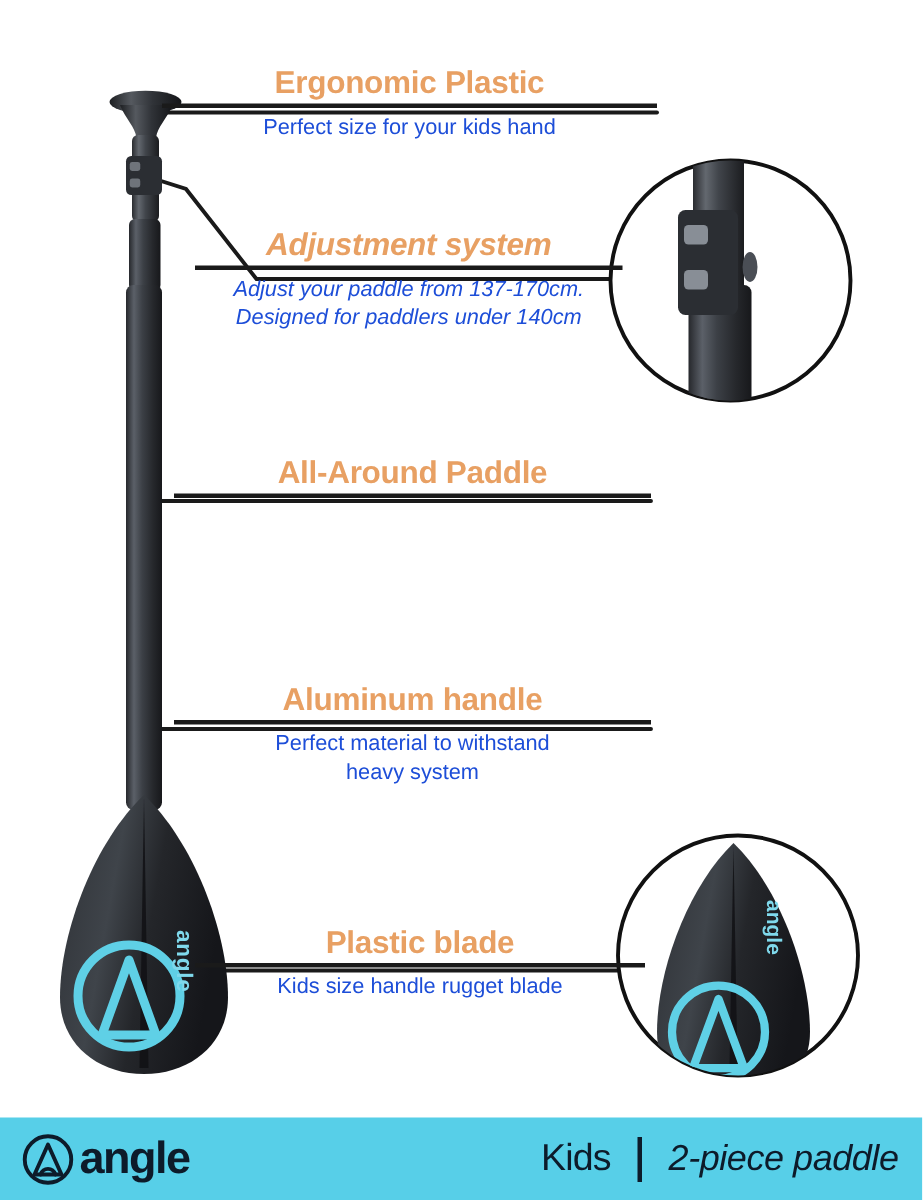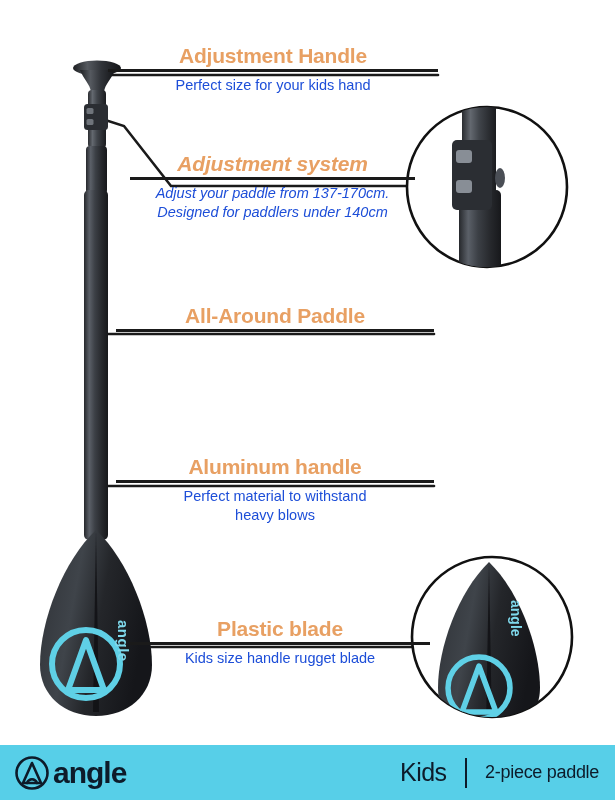--- a/index.html
+++ b/index.html
@@ -90,23 +90,24 @@
     color: #0d1b2a;
     letter-spacing: -0.5px;
   }
   #footer-divider {
     width: 2.5px;
     height: 30px;
     background: #0d1b2a;
     margin: 0 18px;
   }
   #footer-variant {
-    font-size: 18px;
+    font-size: 24px;
     color: #0d1b2a;
     letter-spacing: -0.3px;
+    font-style: italic;
   }
 </style>
 </head>
 <body>
 
 <div id="infographic">
 
   <svg id="art" viewBox="0 0 615 800">
     <defs>
       <linearGradient id="shaftGrad" x1="0" y1="0" x2="1" y2="0">
@@ -216,42 +217,42 @@
                  C 438 648, 458 592, 489 562 Z" fill="url(#bladeGrad)"></path>
         <path d="M 489 564 L 492 730 L 486 730 Z" fill="#101114" opacity="0.85"></path>
         <circle cx="479" cy="688" r="31" fill="none" stroke="#5fd0e6" stroke-width="5.5"></circle>
         <path d="M 479 666 L 496 712 L 462 712 Z" fill="none" stroke="#5fd0e6" stroke-width="5.5" stroke-linejoin="round"></path>
         <text x="511" y="600" fill="#7fd9ec" font-family="Liberation Sans, sans-serif" font-size="14" font-weight="bold" transform="rotate(90 511 600)">angle</text>
       </g>
     </g>
   </svg>
 
   <div class="callout" id="callout-handle">
-    <div class="callout-title">Adjustment Handle</div>
+    <div class="callout-title">Ergonomic Plastic</div>
     <div class="callout-rule"></div>
     <div class="callout-body">Perfect size for your kids hand</div>
   </div>
 
   <div class="callout" id="callout-adjustment">
     <div class="callout-title">Adjustment system</div>
     <div class="callout-rule"></div>
     <div class="callout-body">Adjust your paddle from 137-170cm.
 Designed for paddlers under 140cm</div>
   </div>
 
   <div class="callout" id="callout-allaround">
     <div class="callout-title">All-Around Paddle</div>
     <div class="callout-rule"></div>
   </div>
 
   <div class="callout" id="callout-aluminum">
     <div class="callout-title">Aluminum handle</div>
     <div class="callout-rule"></div>
     <div class="callout-body">Perfect material to withstand
-heavy blows</div>
+heavy system</div>
   </div>
 
   <div class="callout" id="callout-blade">
     <div class="callout-title">Plastic blade</div>
     <div class="callout-rule"></div>
     <div class="callout-body">Kids size handle rugget blade</div>
   </div>
 
   <div id="footer">
     <div id="logo-block">

